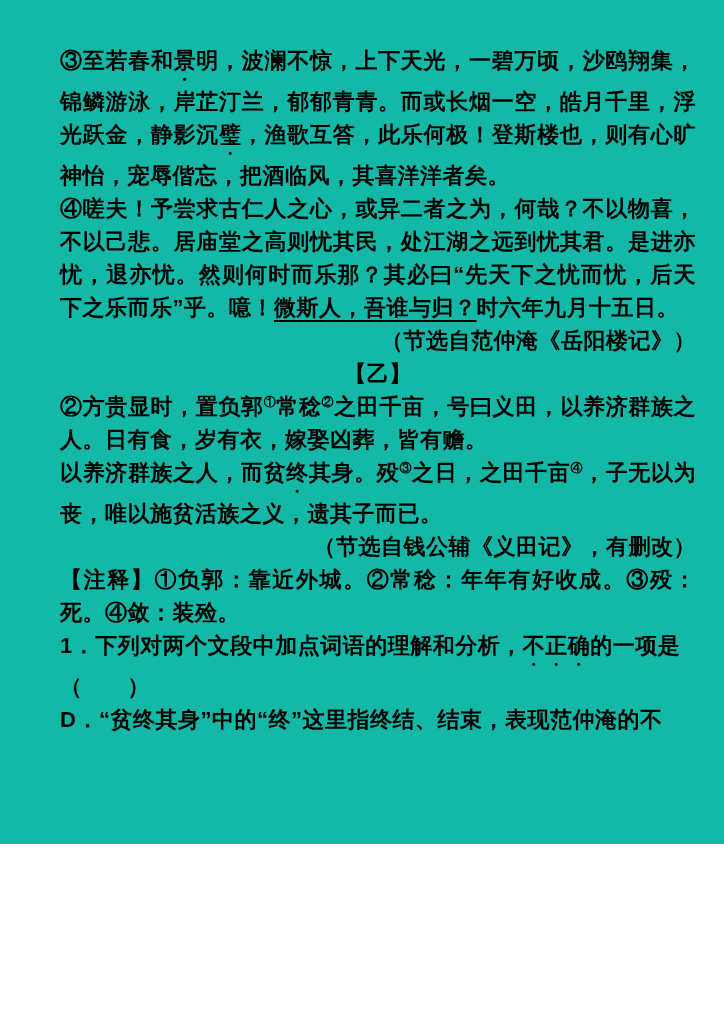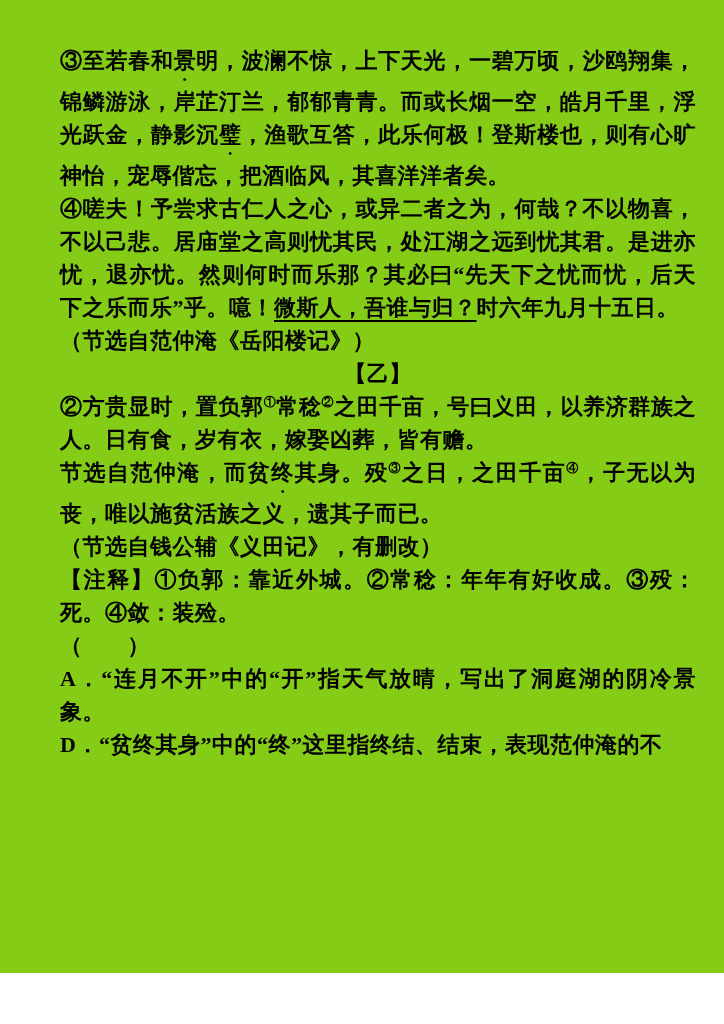--- a/index.html
+++ b/index.html
@@ -3,38 +3,38 @@
 <meta charset="utf-8">
 <style>
   html, body {
     margin: 0;
     padding: 0;
     background: #ffffff;
   }
   .page {
     position: relative;
     width: 724px;
-    height: 973px;
-    background: #84cc16;
+    height: 844px;
+    background: #14b8a6;
     color: #000000;
     box-sizing: border-box;
     padding: 44px 28px 0 60px;
     overflow: hidden;
-    font-family: Liberation Serif, serif;
+    font-family: Liberation Sans, sans-serif;
     font-weight: 700;
   }
   p.line {
     margin: 0;
     font-size: 22px;
     line-height: 33px;
     text-align: justify;
     text-justify: inter-ideograph;
     letter-spacing: 0.5px;
   }
-  p.right { }
+  p.right { text-align: right; }
   p.center { text-align: center; }
   .emph {
     -webkit-text-emphasis: filled dot;
     -webkit-text-emphasis-position: under right;
     text-emphasis: filled dot;
     text-emphasis-position: under right;
   }
   .ul {
     text-decoration: underline;
     text-decoration-thickness: 2px;
@@ -55,25 +55,25 @@
 
   <p class="line"><span>④嗟夫！予尝求古仁人之心，或异二者之为，何哉？不以物喜，不以己悲。居庙堂之高则忧其民，处江湖之远到忧其君。是进亦忧，退亦忧。然则何时而乐那？其必曰“先天下之忧而忧，后天下之乐而乐”乎。噫！</span><span class="ul">微斯人，吾谁与归？</span><span>时六年九月十五日。</span></p>
 
   <p class="line right">（节选自范仲淹《岳阳楼记》）</p>
 
   <p class="line center">【乙】</p>
 
 
   <p class="line"><span>②方贵显时，置负郭</span><sup class="note">①</sup><span>常稔</span><sup class="note">②</sup><span>之田千亩，号曰义田，以养济群族之人。日有食，岁有衣，嫁娶凶葬，皆有赡。</span></p>
 
-  <p class="line"><span>节选自范仲淹，而贫</span><span class="emph">终</span><span>其身。殁</span><sup class="note">③</sup><span>之日，之田千亩</span><sup class="note">④</sup><span>，子无以为丧，唯以施贫活族之义，遗其子而已。</span></p>
+  <p class="line"><span>以养济群族之人，而贫</span><span class="emph">终</span><span>其身。殁</span><sup class="note">③</sup><span>之日，之田千亩</span><sup class="note">④</sup><span>，子无以为丧，唯以施贫活族之义，遗其子而已。</span></p>
 
   <p class="line right">（节选自钱公辅《义田记》，有删改）</p>
 
   <p class="line">【注释】①负郭：靠近外城。②常稔：年年有好收成。③殁：死。④敛：装殓。</p>
 
+  <p class="line"><span>1．下列对两个文段中加点词语的理解和分析，</span><span class="emph">不正确</span><span>的一项是</span></p>
 
   <p class="line">（　　）</p>
 
-  <p class="line">A．“连月不开”中的“开”指天气放晴，写出了洞庭湖的阴冷景象。</p>
   <p class="line">D．“贫终其身”中的“终”这里指终结、结束，表现范仲淹的不</p>
 
 </div>
 
 </body></html>

